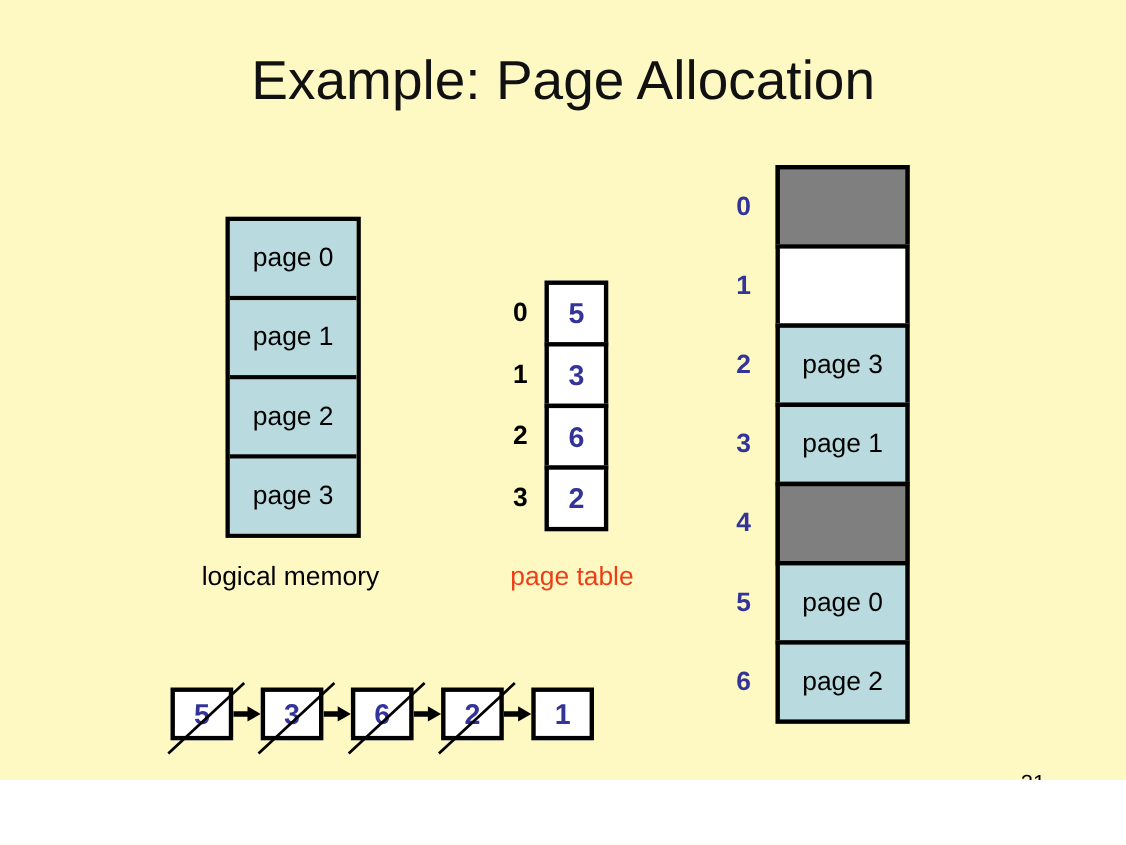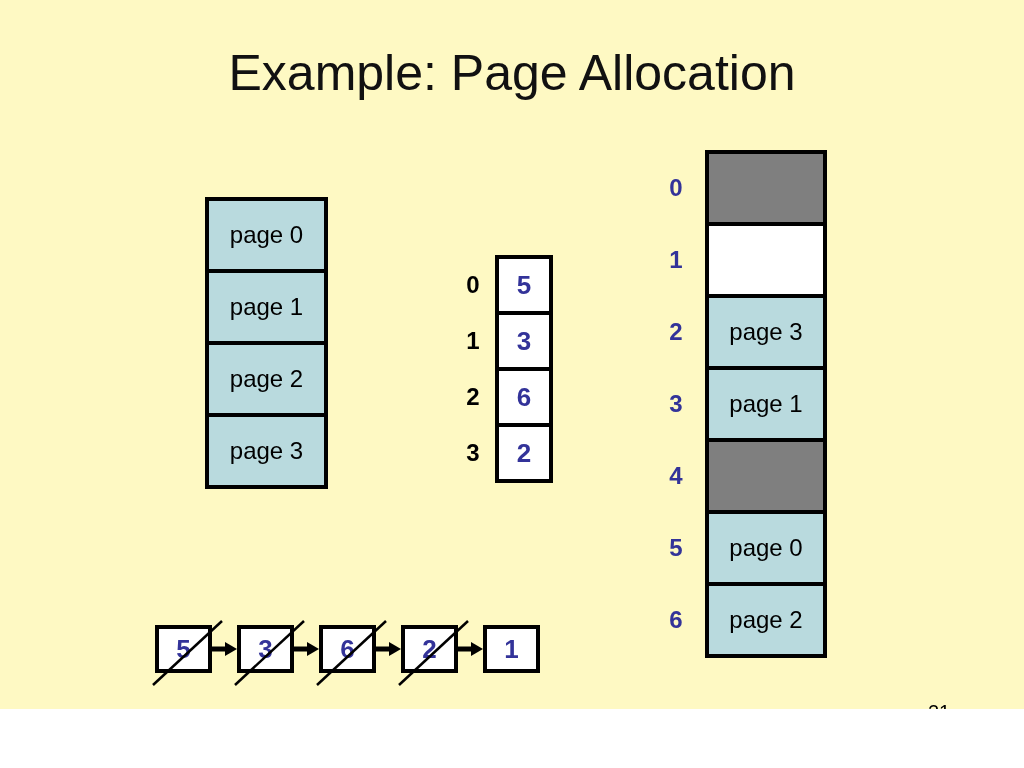--- a/index.html
+++ b/index.html
@@ -110,39 +110,41 @@
 <div class="slide">
 
   <div class="title">Example: Page Allocation</div>
 
   <div class="lm">
     <div class="lm-cell">page 0</div>
     <div class="lm-cell">page 1</div>
     <div class="lm-cell">page 2</div>
     <div class="lm-cell">page 3</div>
   </div>
+  <div class="lbl" style="left:164px; top:511px; width:200px;">logical memory</div>
 
   <div class="pt">
     <div class="pt-row">
       <span class="pt-index">0</span>
       <div class="pt-cell">5</div>
     </div>
     <div class="pt-row">
       <span class="pt-index">1</span>
       <div class="pt-cell">3</div>
     </div>
     <div class="pt-row">
       <span class="pt-index">2</span>
       <div class="pt-cell">6</div>
     </div>
     <div class="pt-row">
       <span class="pt-index">3</span>
       <div class="pt-cell">2</div>
     </div>
   </div>
+  <div class="lbl lbl-accent" style="left:420px; top:511px; width:200px;">page table</div>
 
   <div class="pm">
     <div class="pm-row">
       <span class="pm-index">0</span>
       <div class="pm-cell fill-gray"></div>
     </div>
     <div class="pm-row">
       <span class="pm-index">1</span>
       <div class="pm-cell fill-empty"></div>
     </div>

